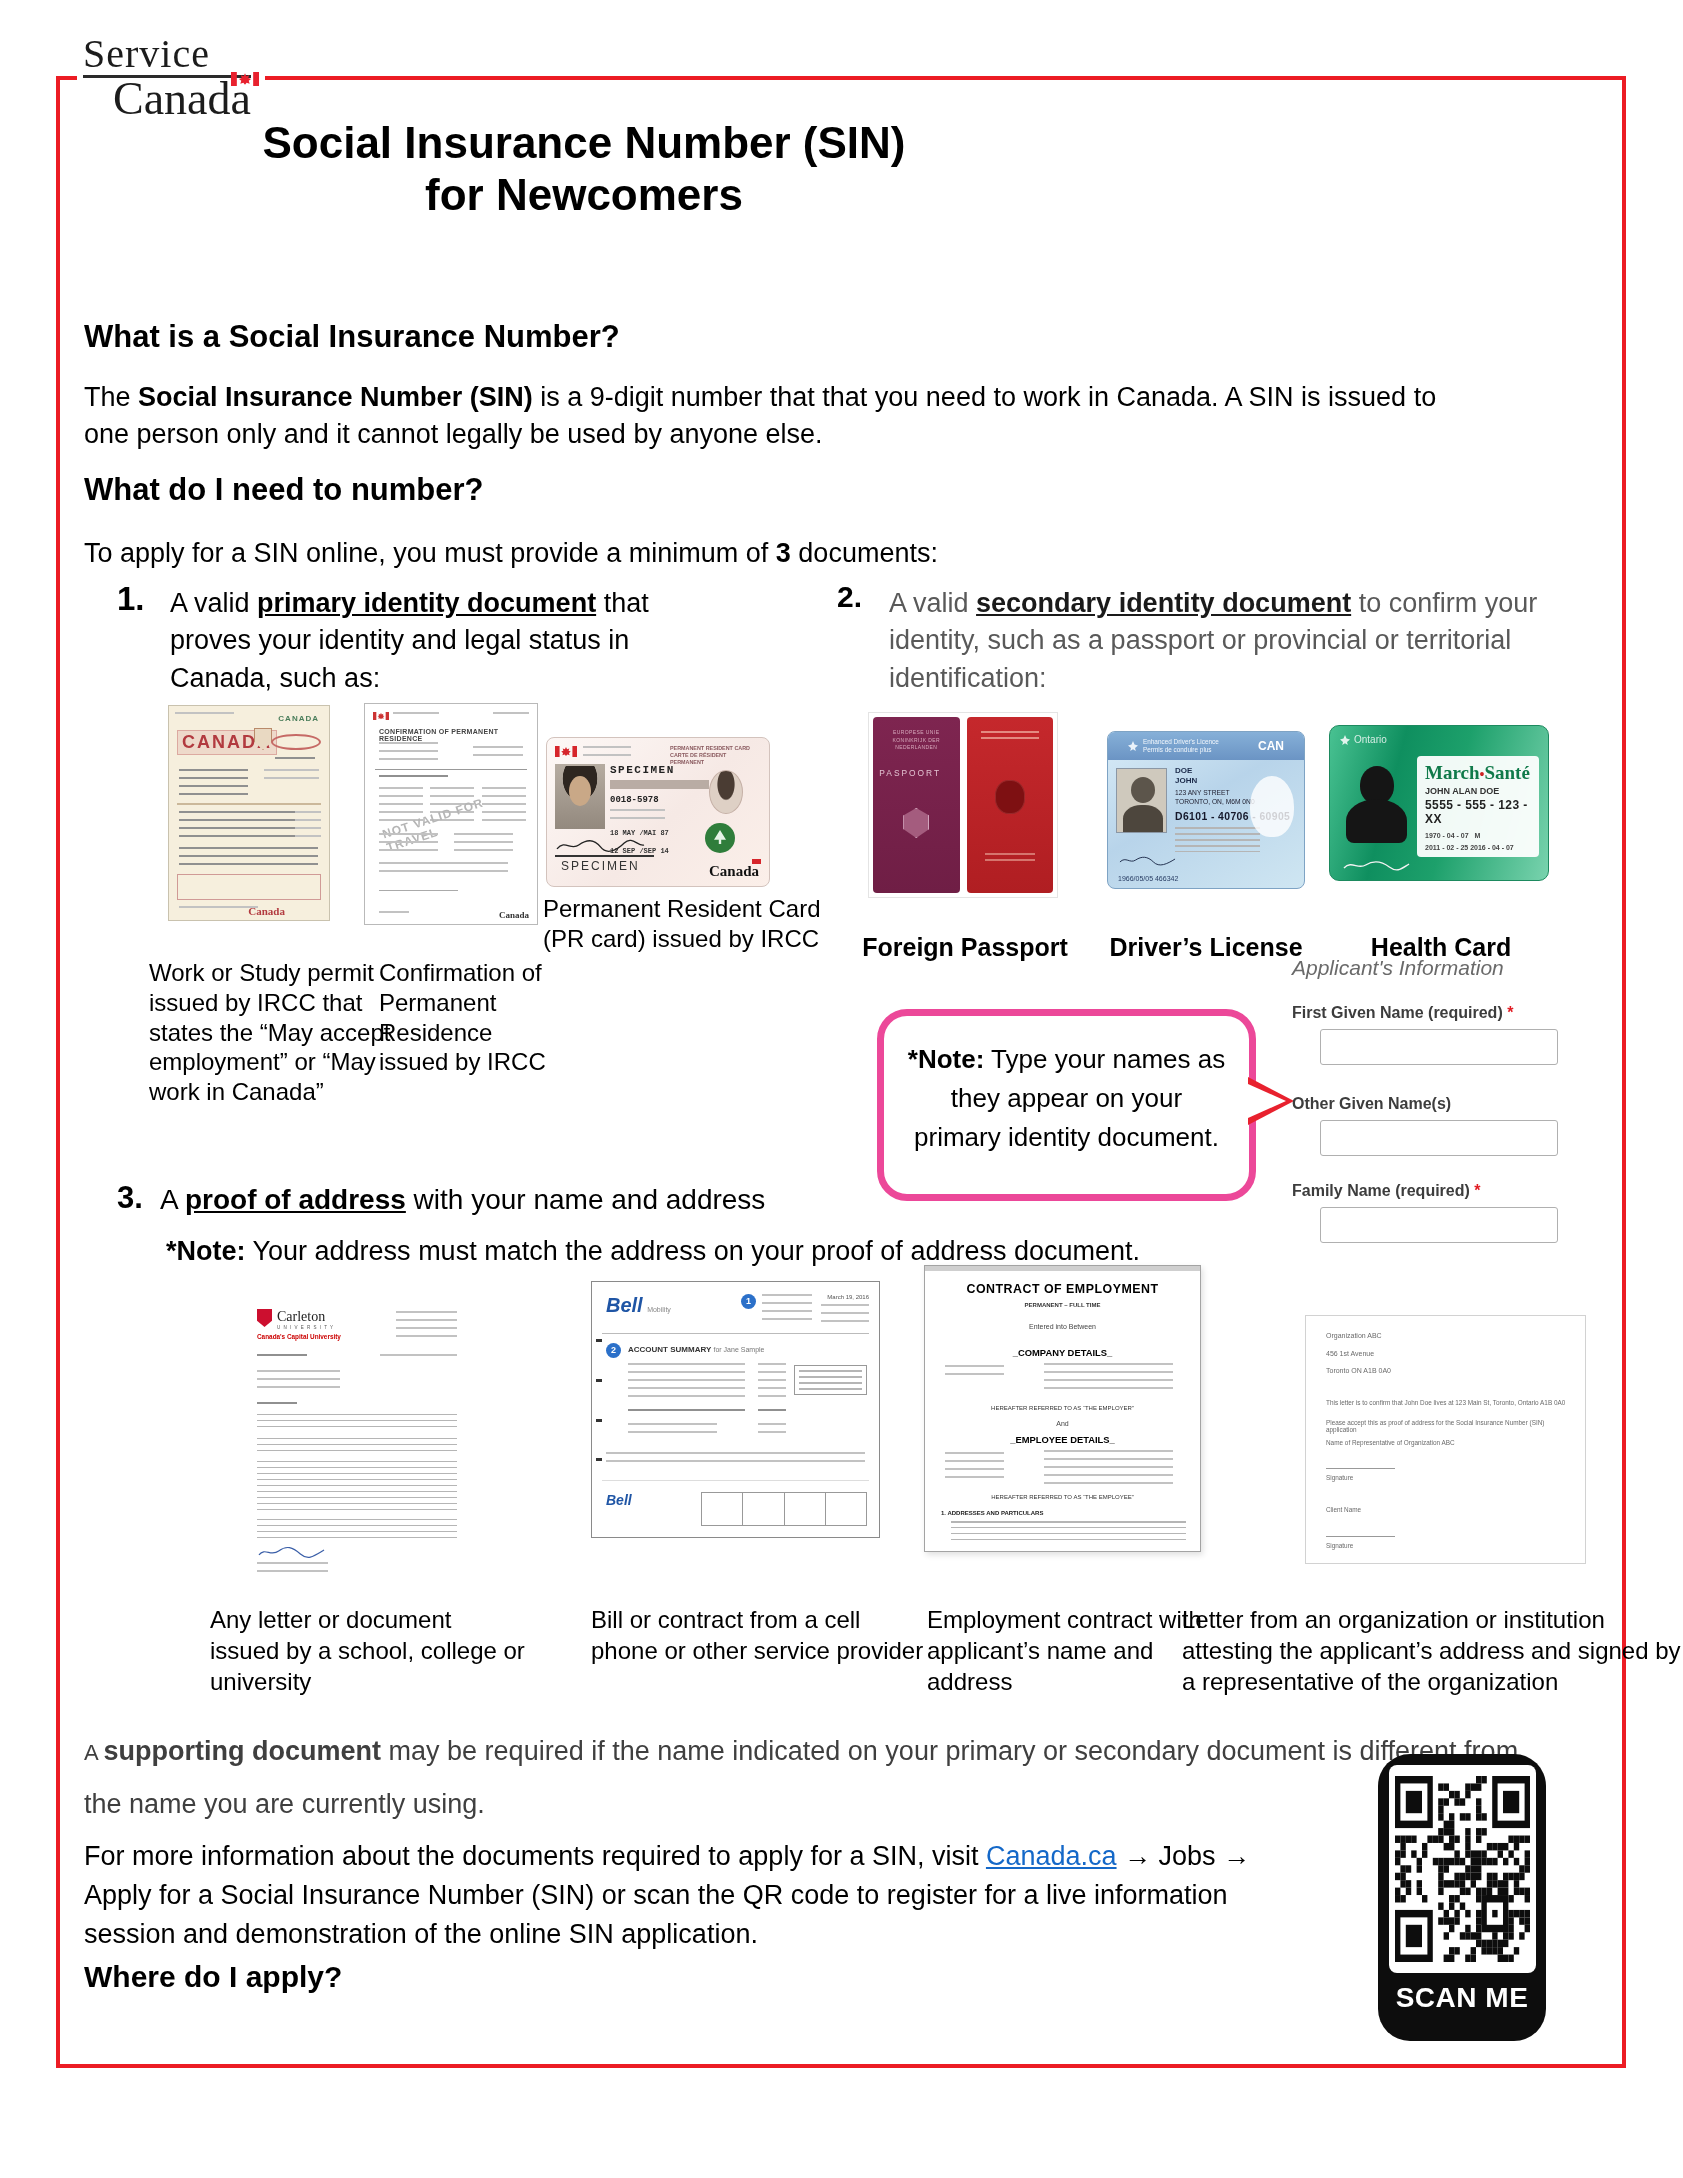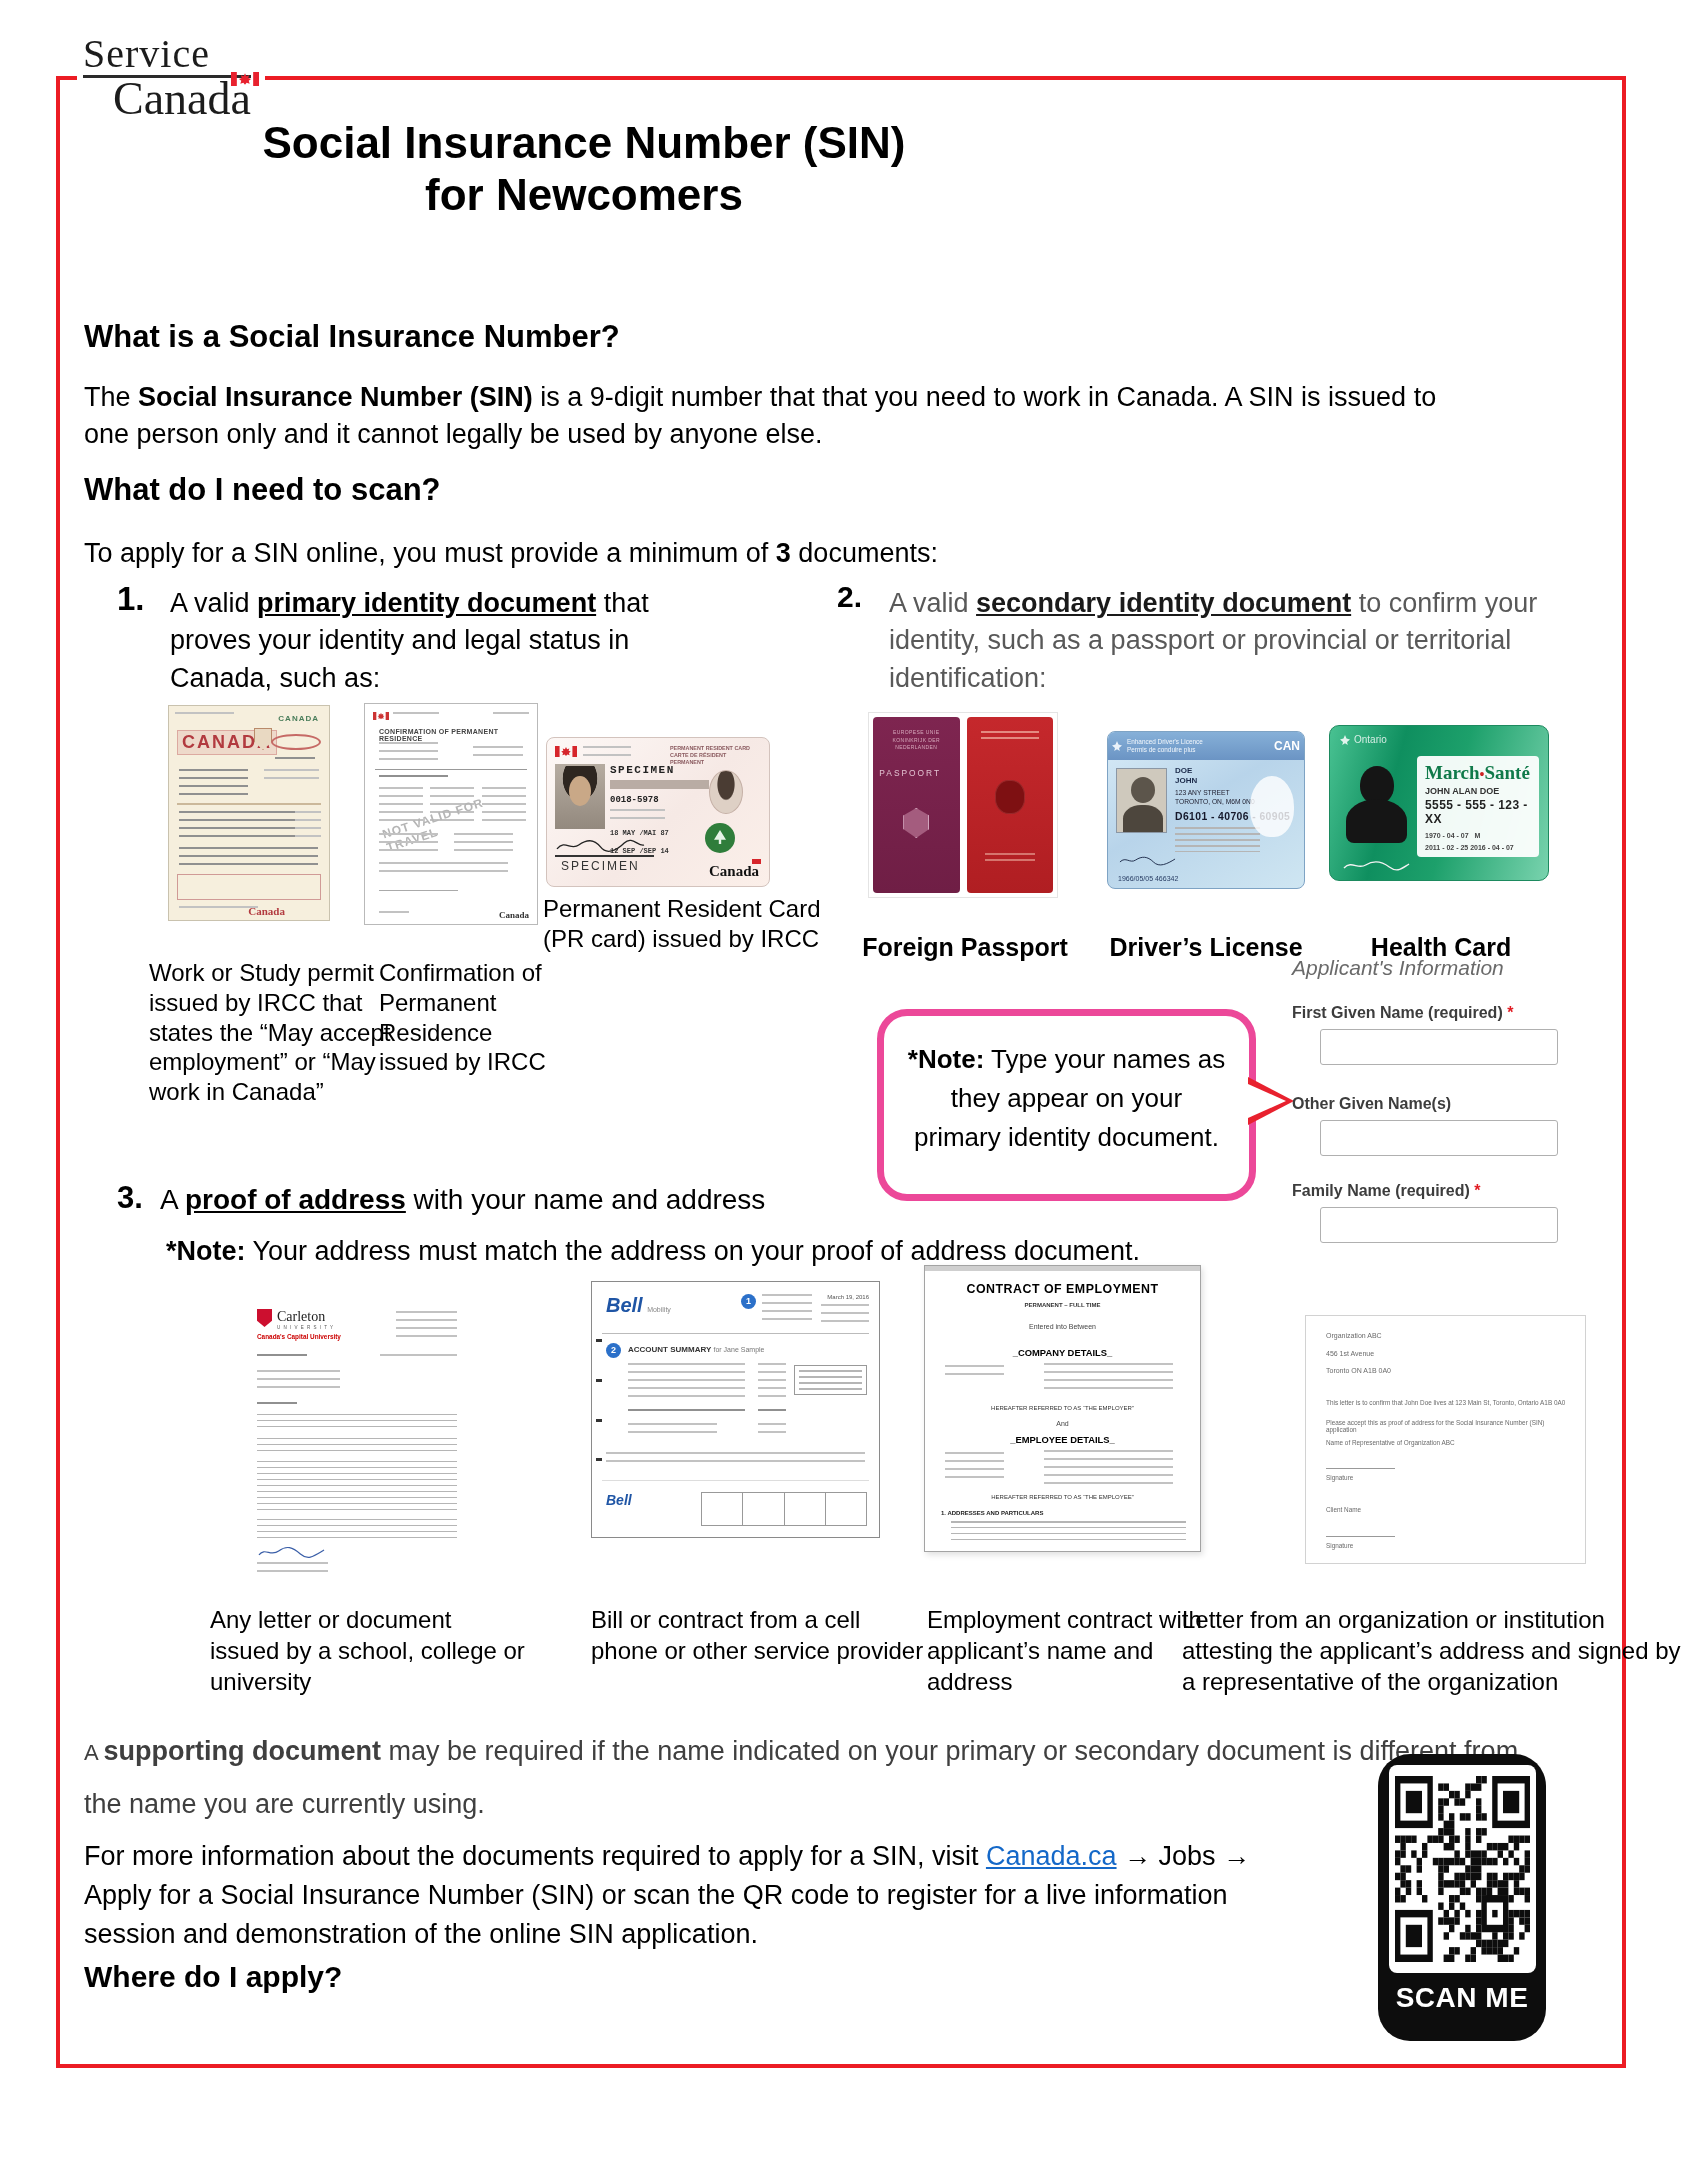--- a/index.html
+++ b/index.html
@@ -65,21 +65,21 @@
   <div class="abs title" style="left:89px;top:117px;width:990px;">
     <div>Social Insurance Number (SIN)</div>
     <div>for Newcomers</div>
   </div>
 
   <div class="abs h2" style="left:84px;top:319px;">What is a Social Insurance Number?</div>
   <div class="abs body-text" style="left:84px;top:379px;width:1396px;">
     <span>The </span><span class="b">Social Insurance Number (SIN)</span><span> is a 9-digit number that that you need to work in Canada. A SIN is issued to one person only and it cannot legally be used by anyone else.</span>
   </div>
 
-  <div class="abs h2" style="left:84px;top:472px;">What do I need to scan?</div>
+  <div class="abs h2" style="left:84px;top:472px;">What do I need to number?</div>
   <div class="abs body-text" style="left:84px;top:535px;width:1386px;">
     <span>To apply for a SIN online, you must provide a minimum of </span><span class="b">3</span><span> documents:</span>
   </div>
 
   <div class="abs num" style="left:117px;top:580px;">1.</div>
   <div class="abs body-text" style="left:170px;top:585px;width:540px;">
     <span>A valid </span><span class="bu">primary identity document</span><span> that proves your identity and legal status in Canada, such as:</span>
   </div>
 
   <div class="abs num" style="left:837px;top:580px;font-size:30px;">2.</div>
@@ -181,21 +181,21 @@
       <div class="abs" style="left:50%;top:91px;width:26px;height:30px;transform:translateX(-50%);background:#a45c7e;border:1px solid #d2a5bd;clip-path:polygon(50% 0,100% 25%,100% 70%,50% 100%,0 70%,0 25%);"></div>
     </div>
     <div style="flex:1;background:linear-gradient(#c5282c,#b01e22);border-radius:4px;position:relative;">
       <div class="abs" style="left:14px;right:14px;top:14px;height:10px;background:repeating-linear-gradient(to bottom,rgba(255,220,200,.55) 0,rgba(255,220,200,.55) 2px,transparent 2px,transparent 6px);"></div>
       <div class="abs" style="left:50%;top:63px;width:30px;height:34px;transform:translateX(-50%) ;background:#7e1012;border-radius:45%;border:1px solid #98282a;"></div>
       <div class="abs" style="left:18px;right:18px;bottom:28px;height:12px;background:repeating-linear-gradient(to bottom,rgba(255,220,200,.45) 0,rgba(255,220,200,.45) 2px,transparent 2px,transparent 6px);"></div>
     </div>
   </div>
 
   <div class="abs" style="left:1107px;top:731px;width:198px;height:158px;border-radius:8px;overflow:hidden;border:1px solid #7ea3c4;background:linear-gradient(150deg,#d9ecf7,#b8d4ea 45%,#cfe6f2);">
-    <div class="abs" style="left:0;right:0;top:0;height:28px;background:linear-gradient(#86b0d8,#6b94c4);display:flex;align-items:center;padding:0 4px;gap:5px;">
+    <div class="abs" style="left:0;right:0;top:0;height:28px;background:linear-gradient(#86b0d8,#6b94c4);display:flex;align-items:center;padding:0 20px;gap:5px;">
       <svg style="width:10px;height:10px;flex:0 0 auto;" viewBox="0 0 10 10">
           <path d="M5 0 L6.5 3.5 10 4.5 7 7 7.8 10 5 8.2 2.2 10 3 7 0 4.5 3.5 3.5 Z" fill="#eaf2fa"></path>
         </svg>
       <div style="font-size:6.4px;color:#f2f7fc;line-height:1.2;">
         <div>Enhanced Driver's Licence</div>
         <div>Permis de conduire plus</div>
       </div>
       <div style="margin-left:auto;font-size:12px;font-weight:bold;color:#fff;">CAN</div>
     </div>
     <div class="abs" style="left:8px;top:36px;width:51px;height:65px;background:#cfc9bd;border:1px solid #8b97a5;overflow:hidden;">

